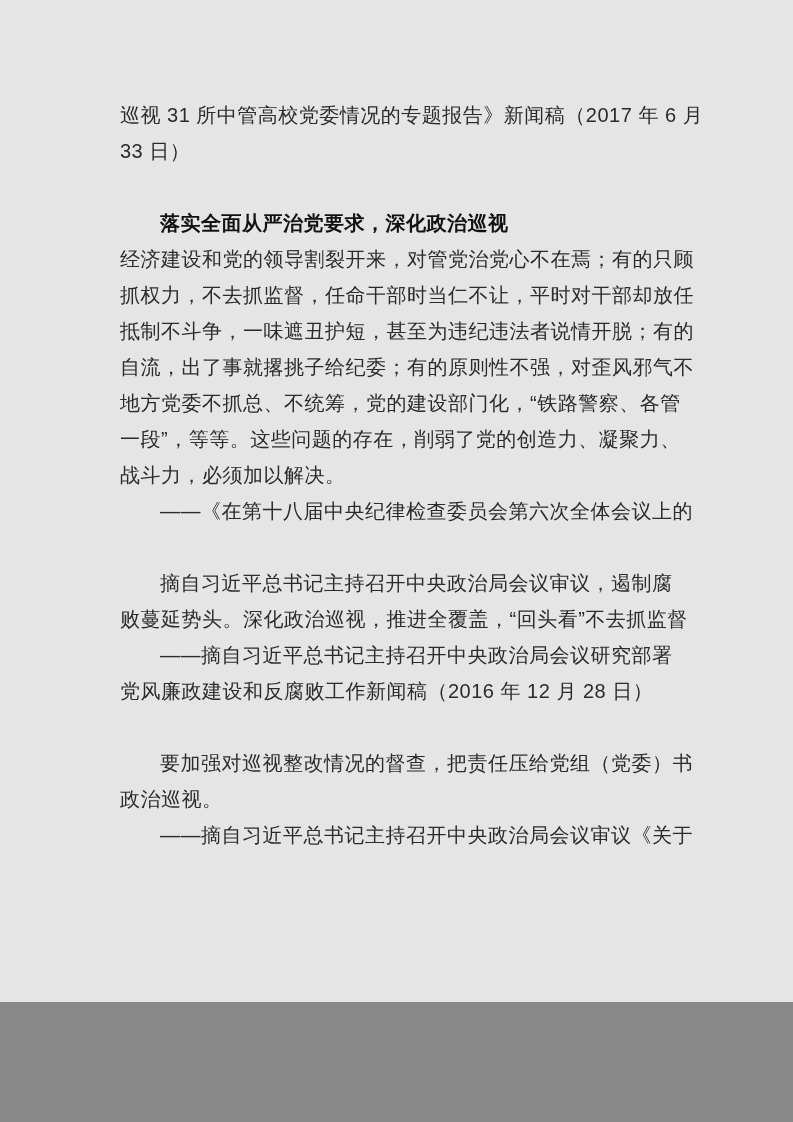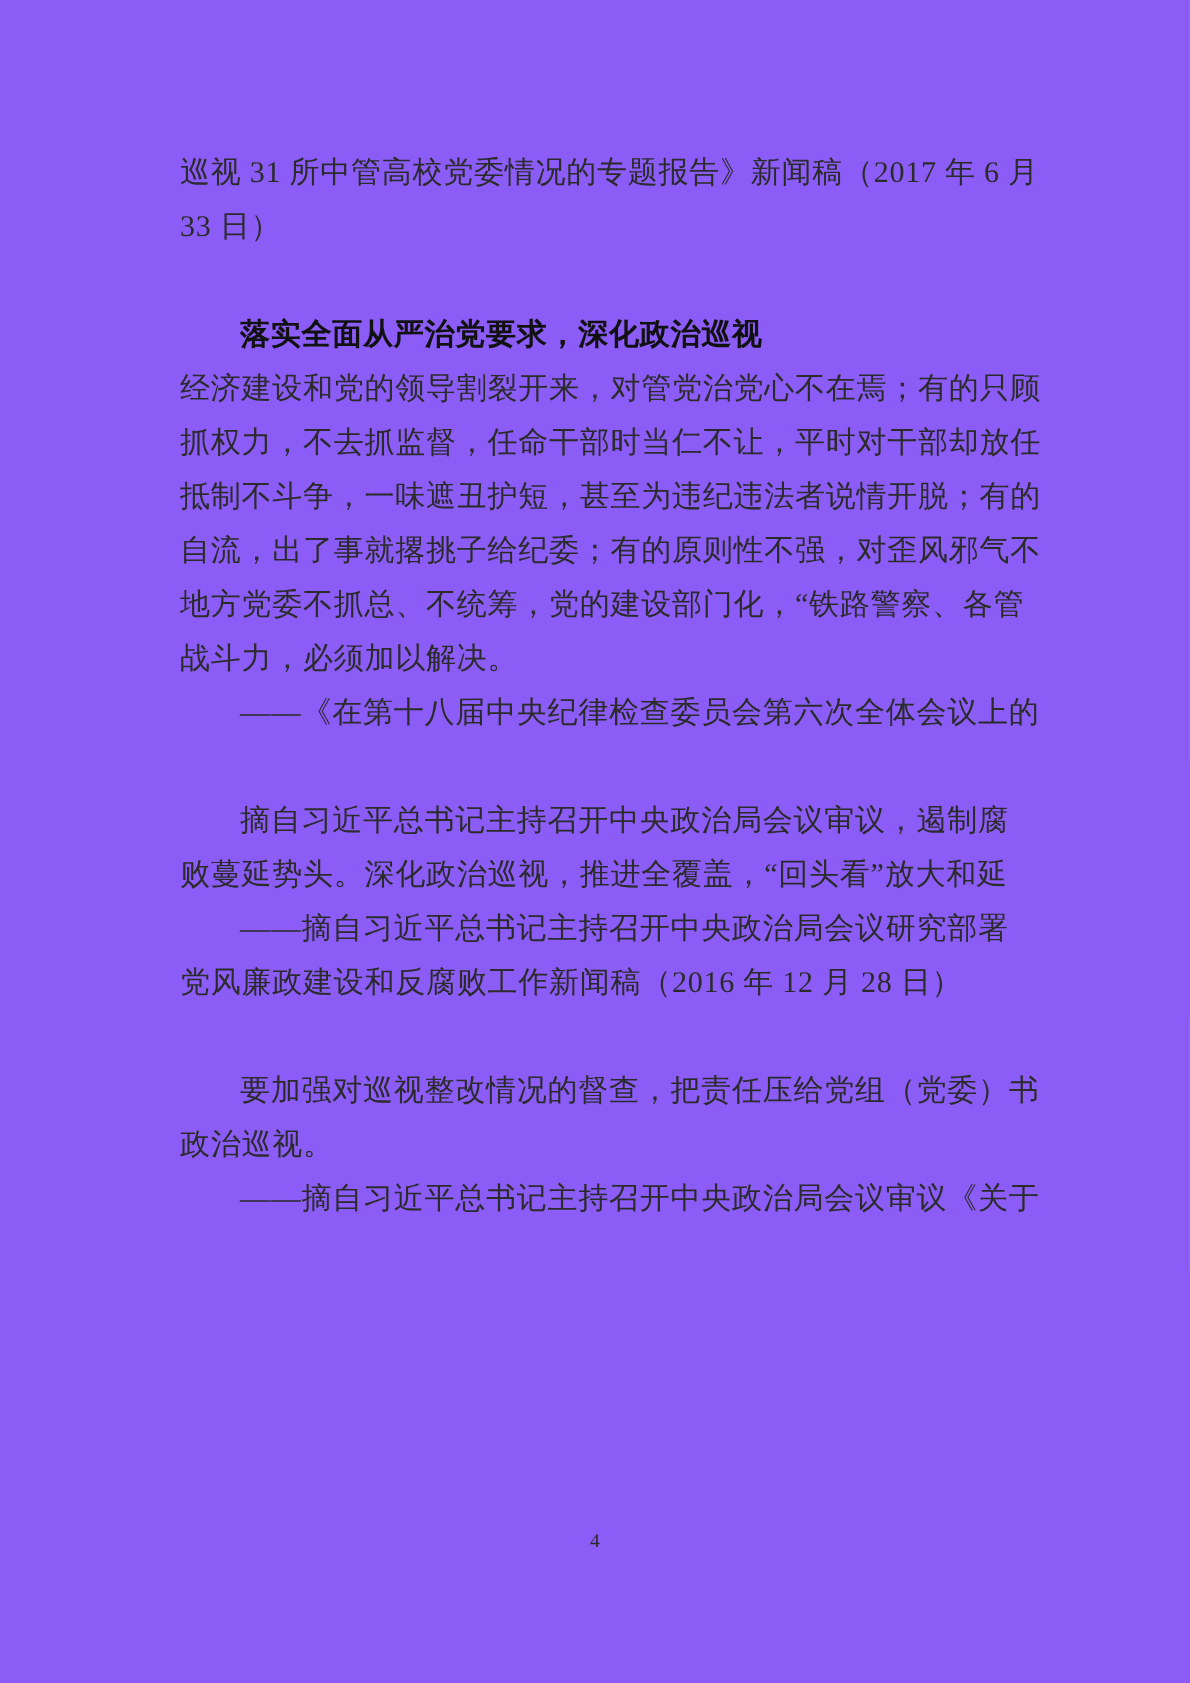--- a/index.html
+++ b/index.html
@@ -3,24 +3,24 @@
 <meta charset="utf-8">
 <style>
   html, body {
     margin: 0;
     padding: 0;
     background: #888;
   }
   .page {
     position: relative;
     width: 793px;
-    height: 1122px;
+    height: 1002px;
     margin: 0 auto;
-    background: #8b5cf6;
-    font-family: Liberation Serif, serif;
+    background: #e5e5e5;
+    font-family: Liberation Sans, sans-serif;
     color: #2b2b2b;
     overflow: hidden;
   }
   .content {
     position: absolute;
     left: 120px;
     top: 97px;
     width: 560px;
   }
   .line {
@@ -67,32 +67,33 @@
     <div>
       <div class="line indent heading-line">落实全面从严治党要求，深化政治巡视</div>
     </div>
 
     <div>
       <div class="line">经济建设和党的领导割裂开来，对管党治党心不在焉；有的只顾</div>
       <div class="line">抓权力，不去抓监督，任命干部时当仁不让，平时对干部却放任</div>
       <div class="line">抵制不斗争，一味遮丑护短，甚至为违纪违法者说情开脱；有的</div>
       <div class="line">自流，出了事就撂挑子给纪委；有的原则性不强，对歪风邪气不</div>
       <div class="line">地方党委不抓总、不统筹，党的建设部门化，“铁路警察、各管</div>
+      <div class="line">一段”，等等。这些问题的存在，削弱了党的创造力、凝聚力、</div>
       <div class="line">战斗力，必须加以解决。</div>
     </div>
 
     <div>
       <div class="line indent">——《在第十八届中央纪律检查委员会第六次全体会议上的</div>
     </div>
 
     <div class="spacer"></div>
 
     <div>
       <div class="line indent">摘自习近平总书记主持召开中央政治局会议审议，遏制腐</div>
-      <div class="line">败蔓延势头。深化政治巡视，推进全覆盖，“回头看”放大和延</div>
+      <div class="line">败蔓延势头。深化政治巡视，推进全覆盖，“回头看”不去抓监督</div>
     </div>
 
     <div>
       <div class="line indent">——摘自习近平总书记主持召开中央政治局会议研究部署</div>
       <div class="line">党风廉政建设和反腐败工作新闻稿（2016 年 12 月 28 日）</div>
     </div>
 
     <div class="spacer"></div>
 
     <div>

